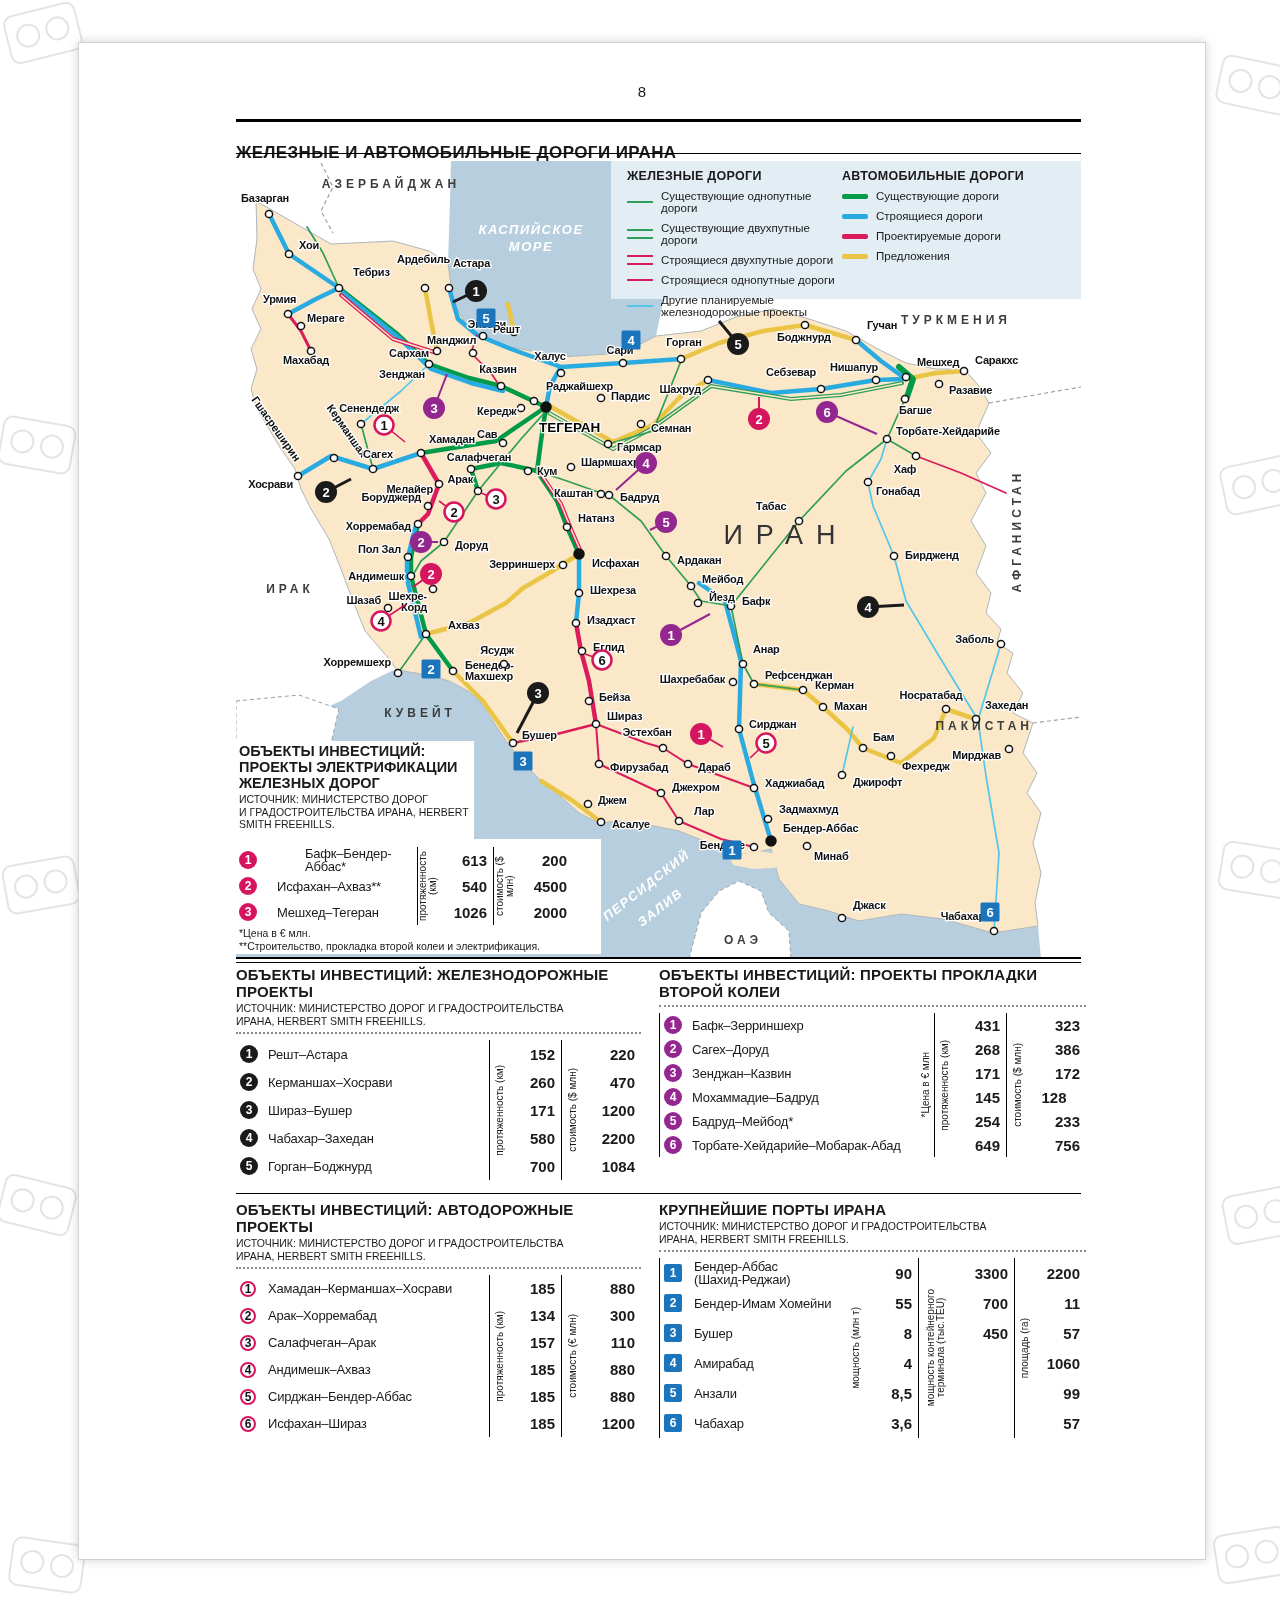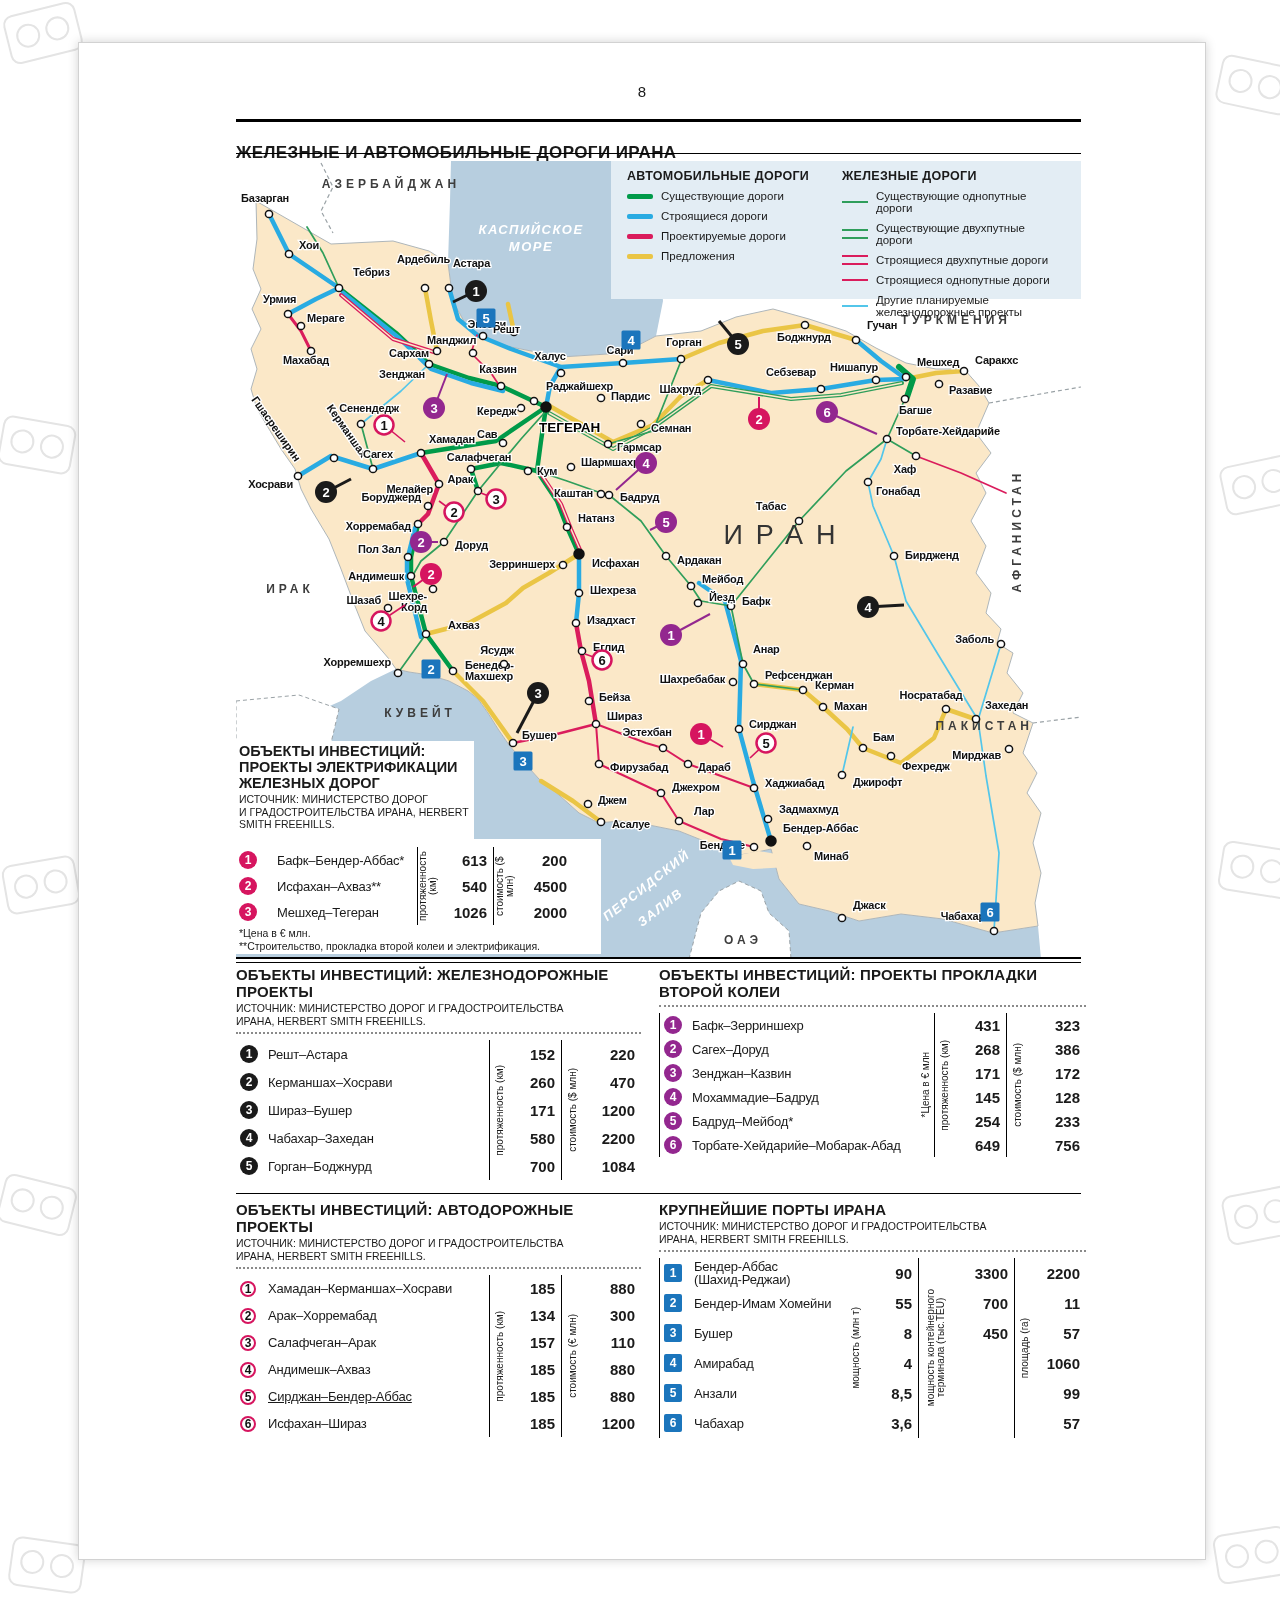--- a/index.html
+++ b/index.html
@@ -434,52 +434,52 @@
         <rect x="620.5" y="329.5" width="19" height="19" rx="1.5" fill="#1b75bc"></rect>
         <text x="630" y="343.5" class="mnum">4</text>
         <rect x="475.5" y="307.5" width="19" height="19" rx="1.5" fill="#1b75bc"></rect>
         <text x="485" y="321.5" class="mnum">5</text>
         <rect x="979.5" y="901.5" width="19" height="19" rx="1.5" fill="#1b75bc"></rect>
         <text x="989" y="915.5" class="mnum">6</text>
       </svg>
 
     <div class="legend" id="legend">
         <div class="lg-col">
-          <h3>АВТОМОБИЛЬНЫЕ ДОРОГИ</h3>
-          <div class="lg-item"><div class="lg-sw"><div class="sw-thick" style="background: rgb(0, 154, 73);"></div></div><span>Существующие дороги</span></div>
-          <div class="lg-item"><div class="lg-sw"><div class="sw-thick" style="background: rgb(41, 171, 226);"></div></div><span>Строящиеся дороги</span></div>
-          <div class="lg-item"><div class="lg-sw"><div class="sw-thick" style="background: rgb(218, 28, 92);"></div></div><span>Проектируемые дороги</span></div>
-          <div class="lg-item"><div class="lg-sw"><div class="sw-thick" style="background: rgb(234, 197, 69);"></div></div><span>Предложения</span></div>
-        </div>
-        <div class="lg-col">
           <h3>ЖЕЛЕЗНЫЕ ДОРОГИ</h3>
           <div class="lg-item"><div class="lg-sw"><div class="sw-thin" style="background: rgb(47, 158, 91);"></div></div><span>Существующие однопутные дороги</span></div>
           <div class="lg-item"><div class="lg-sw"><div class="sw-double" style="border-top-color: rgb(47, 158, 91); border-bottom-color: rgb(47, 158, 91);"></div></div><span>Существующие двухпутные дороги</span></div>
           <div class="lg-item"><div class="lg-sw"><div class="sw-double" style="border-top-color: rgb(218, 28, 92); border-bottom-color: rgb(218, 28, 92);"></div></div><span>Строящиеся двухпутные дороги</span></div>
           <div class="lg-item"><div class="lg-sw"><div class="sw-thin" style="background: rgb(218, 28, 92);"></div></div><span>Строящиеся однопутные дороги</span></div>
           <div class="lg-item"><div class="lg-sw"><div class="sw-thin" style="background: rgb(83, 198, 234);"></div></div><span>Другие планируемые
 железнодорожные проекты</span></div>
+        </div>
+        <div class="lg-col">
+          <h3>АВТОМОБИЛЬНЫЕ ДОРОГИ</h3>
+          <div class="lg-item"><div class="lg-sw"><div class="sw-thick" style="background: rgb(0, 154, 73);"></div></div><span>Существующие дороги</span></div>
+          <div class="lg-item"><div class="lg-sw"><div class="sw-thick" style="background: rgb(41, 171, 226);"></div></div><span>Строящиеся дороги</span></div>
+          <div class="lg-item"><div class="lg-sw"><div class="sw-thick" style="background: rgb(218, 28, 92);"></div></div><span>Проектируемые дороги</span></div>
+          <div class="lg-item"><div class="lg-sw"><div class="sw-thick" style="background: rgb(234, 197, 69);"></div></div><span>Предложения</span></div>
         </div>
       </div>
 
     <div class="infobox-bg1"></div>
     <div class="infobox-bg2"></div>
     <div class="ib-title" id="ib-title">
         <div>ОБЪЕКТЫ ИНВЕСТИЦИЙ:</div>
         <div>ПРОЕКТЫ ЭЛЕКТРИФИКАЦИИ</div>
         <div>ЖЕЛЕЗНЫХ ДОРОГ</div>
       </div>
     <div class="ib-src" id="ib-src">
         <div>ИСТОЧНИК: МИНИСТЕРСТВО ДОРОГ</div>
         <div>И ГРАДОСТРОИТЕЛЬСТВА ИРАНА, HERBERT</div>
         <div>SMITH FREEHILLS.</div>
       </div>
     <div class="ib-grid" id="ib-grid" style="grid-template-columns: 30px 148px 20px 56px 22px 58px; grid-auto-rows: 26px; align-items: center;">
         <div class="bdg pink" style="grid-area: 1 / 1;">1</div>
-        <div class="cell-name" style="grid-area: 1 / 2;">Бафк–Бендер-Аббас*</div>
+        <div class="cell-name" style="grid-area: 1 / 2; margin-left: 28px;">Бафк–Бендер-Аббас*</div>
         <div class="cell-val" style="grid-area: 1 / 4;">613</div>
         <div class="cell-val" style="grid-area: 1 / 6;">200</div>
         <div class="bdg pink" style="grid-area: 2 / 1;">2</div>
         <div class="cell-name" style="grid-area: 2 / 2;">Исфахан–Ахваз**</div>
         <div class="cell-val" style="grid-area: 2 / 4;">540</div>
         <div class="cell-val" style="grid-area: 2 / 6;">4500</div>
         <div class="bdg pink" style="grid-area: 3 / 1;">3</div>
         <div class="cell-name" style="grid-area: 3 / 2;">Мешхед–Тегеран</div>
         <div class="cell-val" style="grid-area: 3 / 4;">1026</div>
         <div class="cell-val" style="grid-area: 3 / 6;">2000</div>
@@ -552,21 +552,21 @@
             <div class="cell-name" style="grid-area: 2 / 2;">Сагех–Доруд</div>
             <div class="cell-val" style="grid-area: 2 / 5;">268</div>
             <div class="cell-val" style="grid-area: 2 / 7;">386</div>
             <div class="bdg purple" style="grid-area: 3 / 1; margin-left: 4px;">3</div>
             <div class="cell-name" style="grid-area: 3 / 2;">Зенджан–Казвин</div>
             <div class="cell-val" style="grid-area: 3 / 5;">171</div>
             <div class="cell-val" style="grid-area: 3 / 7;">172</div>
             <div class="bdg purple" style="grid-area: 4 / 1; margin-left: 4px;">4</div>
             <div class="cell-name" style="grid-area: 4 / 2;">Мохаммадие–Бадруд</div>
             <div class="cell-val" style="grid-area: 4 / 5;">145</div>
-            <div class="cell-val" style="grid-area: 4 / 7;">128</div>
+            <div class="cell-val" style="grid-area: 4 / 7; text-align: center;">128</div>
             <div class="bdg purple" style="grid-area: 5 / 1; margin-left: 4px;">5</div>
             <div class="cell-name" style="grid-area: 5 / 2;">Бадруд–Мейбод*</div>
             <div class="cell-val" style="grid-area: 5 / 5;">254</div>
             <div class="cell-val" style="grid-area: 5 / 7;">233</div>
             <div class="bdg purple" style="grid-area: 6 / 1; margin-left: 4px;">6</div>
             <div class="cell-name" style="grid-area: 6 / 2;">Торбате-Хейдарийе–Мобарак-Абад</div>
             <div class="cell-val" style="grid-area: 6 / 5;">649</div>
             <div class="cell-val" style="grid-area: 6 / 7;">756</div>
             <div class="hcol" style="grid-area: 1 / 3 / span 6;">
               <div class="rot">*Цена в € млн</div>
@@ -599,21 +599,21 @@
             <div class="cell-val" style="grid-area: 2 / 6;">300</div>
             <div class="bdg ring" style="width: 16px; height: 16px; grid-area: 3 / 1; margin-left: 4px;">3</div>
             <div class="cell-name" style="grid-area: 3 / 2;">Салафчеган–Арак</div>
             <div class="cell-val" style="grid-area: 3 / 4;">157</div>
             <div class="cell-val" style="grid-area: 3 / 6;">110</div>
             <div class="bdg ring" style="width: 16px; height: 16px; grid-area: 4 / 1; margin-left: 4px;">4</div>
             <div class="cell-name" style="grid-area: 4 / 2;">Андимешк–Ахваз</div>
             <div class="cell-val" style="grid-area: 4 / 4;">185</div>
             <div class="cell-val" style="grid-area: 4 / 6;">880</div>
             <div class="bdg ring" style="width: 16px; height: 16px; grid-area: 5 / 1; margin-left: 4px;">5</div>
-            <div class="cell-name" style="grid-area: 5 / 2; text-decoration: underline;">Сирджан–Бендер-Аббас</div>
+            <div class="cell-name" style="grid-area: 5 / 2;">Сирджан–Бендер-Аббас</div>
             <div class="cell-val" style="grid-area: 5 / 4;">185</div>
             <div class="cell-val" style="grid-area: 5 / 6;">880</div>
             <div class="bdg ring" style="width: 16px; height: 16px; grid-area: 6 / 1; margin-left: 4px;">6</div>
             <div class="cell-name" style="grid-area: 6 / 2;">Исфахан–Шираз</div>
             <div class="cell-val" style="grid-area: 6 / 4;">185</div>
             <div class="cell-val" style="grid-area: 6 / 6;">1200</div>
             <div class="hcol rule" style="grid-area: 1 / 3 / span 6;">
               <div class="rot">протяженность (км)</div>
             </div>
             <div class="hcol rule" style="grid-area: 1 / 5 / span 6;">

